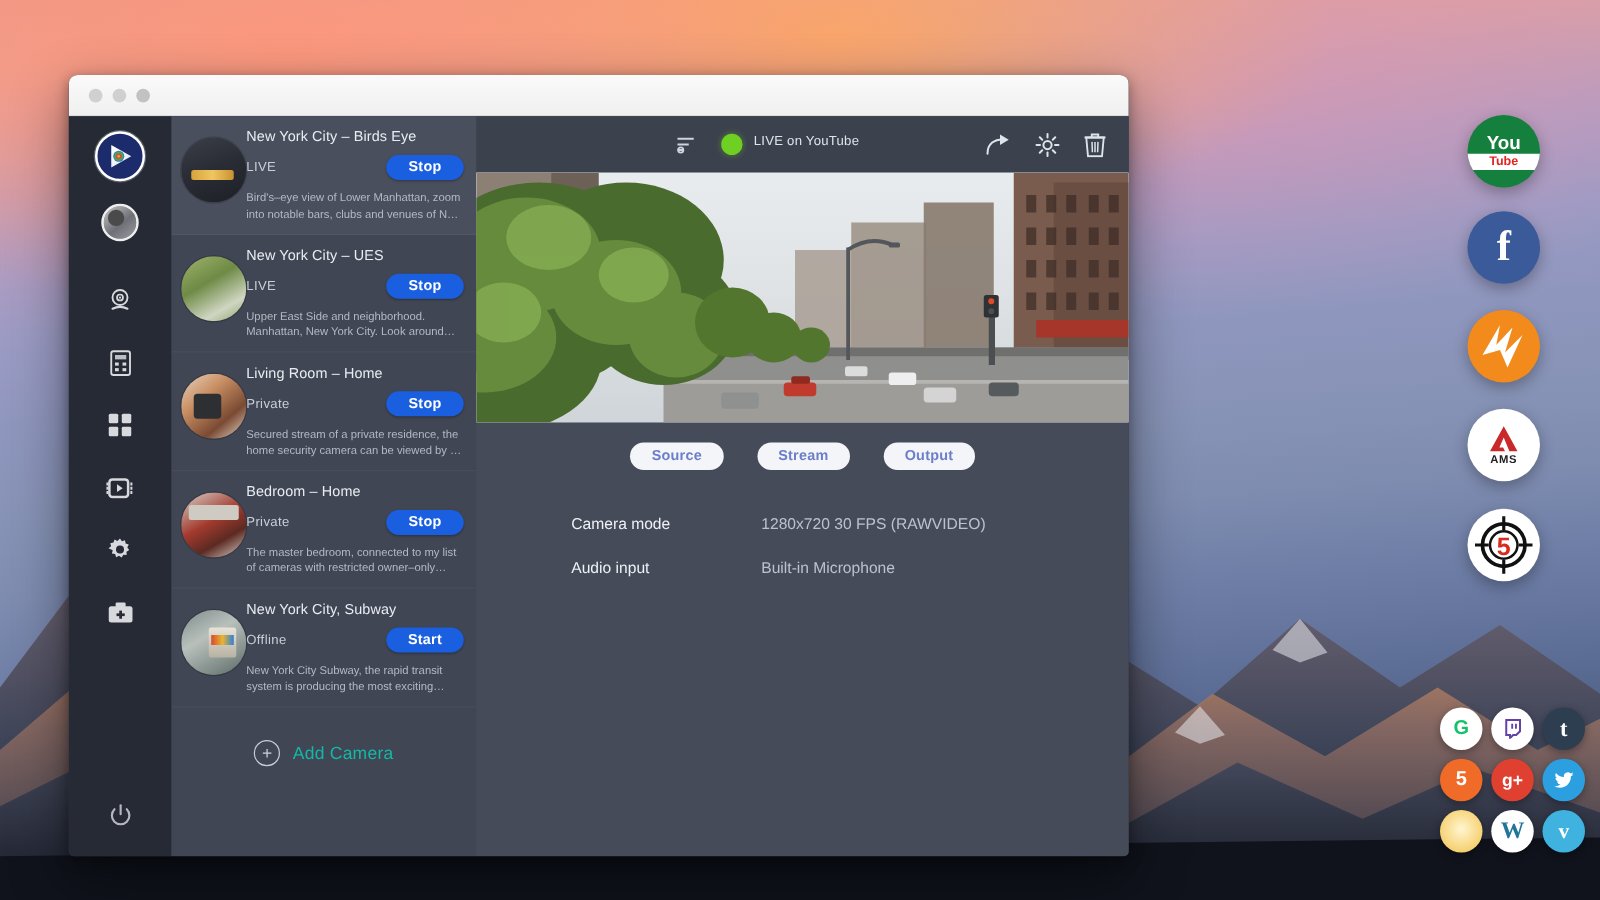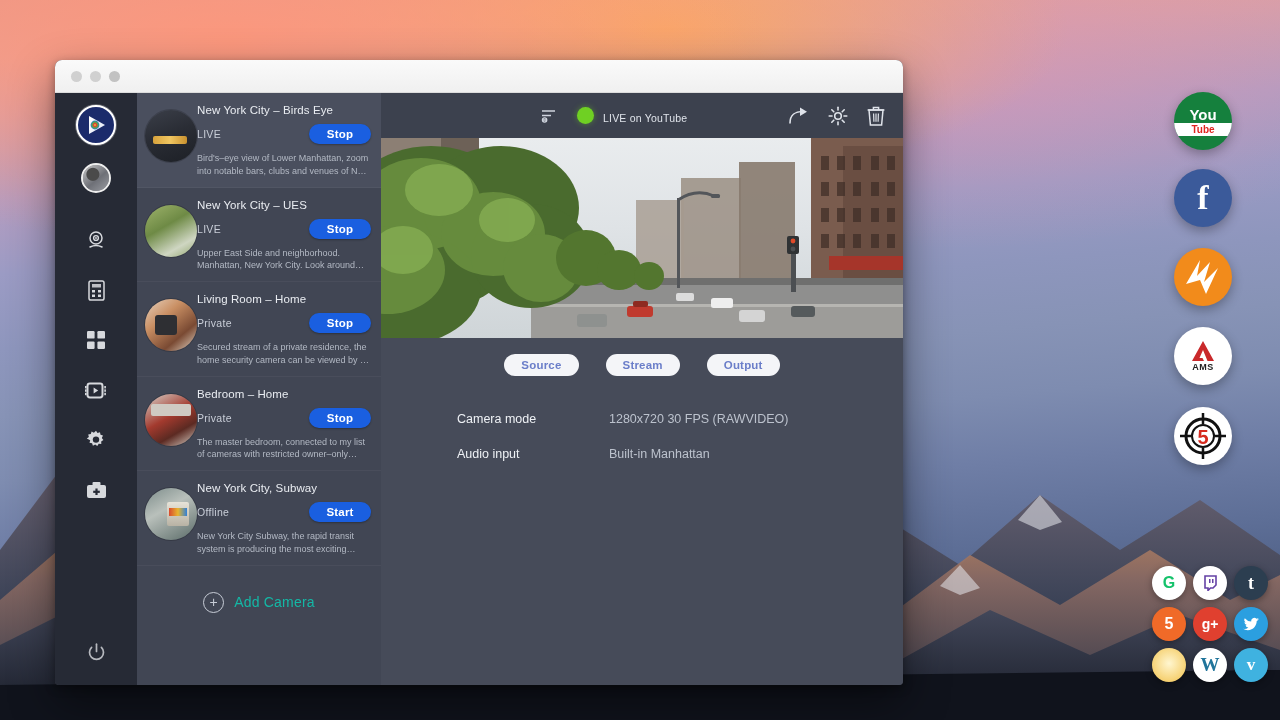--- a/index.html
+++ b/index.html
@@ -140,21 +140,21 @@
   }
   #addcam .lbl { color: #14b8a6; font-size: 14px; letter-spacing: .2px; }
 
   
   #main { flex: 1; background: #464b59; display: flex; flex-direction: column; min-width: 0; }
   #toolbar {
     height: 45px; background: #3c414e; display: flex; align-items: center;
     padding: 0 18px 0 0; position: relative;
   }
   .tb-left { width: 56px; display: flex; justify-content: center; margin-left: 140px; color: #cfd4de; }
-  .tb-live { display: flex; align-items: flex-end; gap: 9px; }
+  .tb-live { display: flex; align-items: flex-start; gap: 9px; }
   .live-dot { width: 17px; height: 17px; border-radius: 50%; background: #6fd023; box-shadow: 0 0 6px rgba(111,208,35,.45); }
   .tb-live span { color: #dfe3ea; font-size: 10.5px; letter-spacing: .2px; }
   .tb-right { margin-left: auto; display: flex; align-items: center; gap: 19px; color: #dfe3ea; }
   .tb-right .ic { cursor: pointer; display: flex; }
 
   #video { height: 200px; position: relative; overflow: hidden; background: #9aa6b0; }
   #video .sky { position: absolute; inset: 0;
     background: linear-gradient(180deg,#e9ecee 0%,#dfe3e6 45%,#cfd5d8 100%); }
   #video svg { position: absolute; inset: 0; }
 
@@ -607,19 +607,19 @@
         <button class="tab">Output</button>
       </div>
 
       <div id="details">
         <div class="drow">
           <span class="dlabel">Camera mode</span>
           <span class="dvalue">1280x720 30 FPS (RAWVIDEO)</span>
         </div>
         <div class="drow">
           <span class="dlabel">Audio input</span>
-          <span class="dvalue">Built-in Manhattan</span>
+          <span class="dvalue">Built-in Microphone</span>
         </div>
       </div>
     </div>
   </div>
 
 </div>
 
 </body></html>

